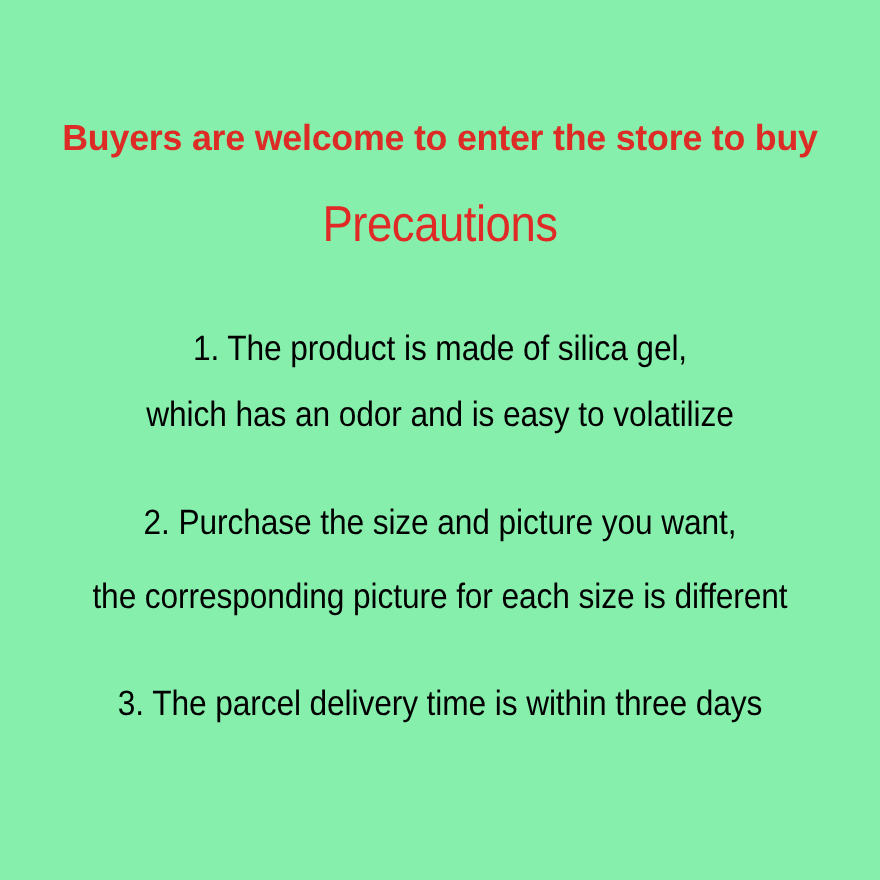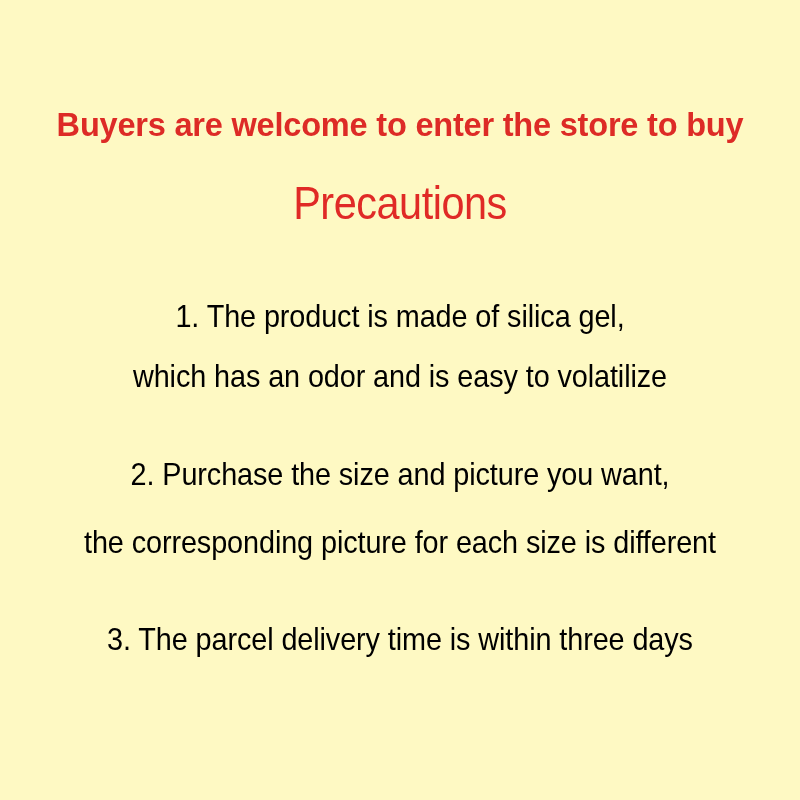--- a/index.html
+++ b/index.html
@@ -10,21 +10,21 @@
   }
   body {
     font-family: "Liberation Sans", "DejaVu Sans", sans-serif;
     -webkit-font-smoothing: antialiased;
   }
 
   .page {
     position: relative;
     width: 800px;
     height: 800px;
-    background: #fef9c3;
+    background: #86efac;
     overflow: hidden;
     margin: 0 auto;
   }
 
   
   .line {
     position: absolute;
     left: 0;
     width: 800px;
     text-align: center;

